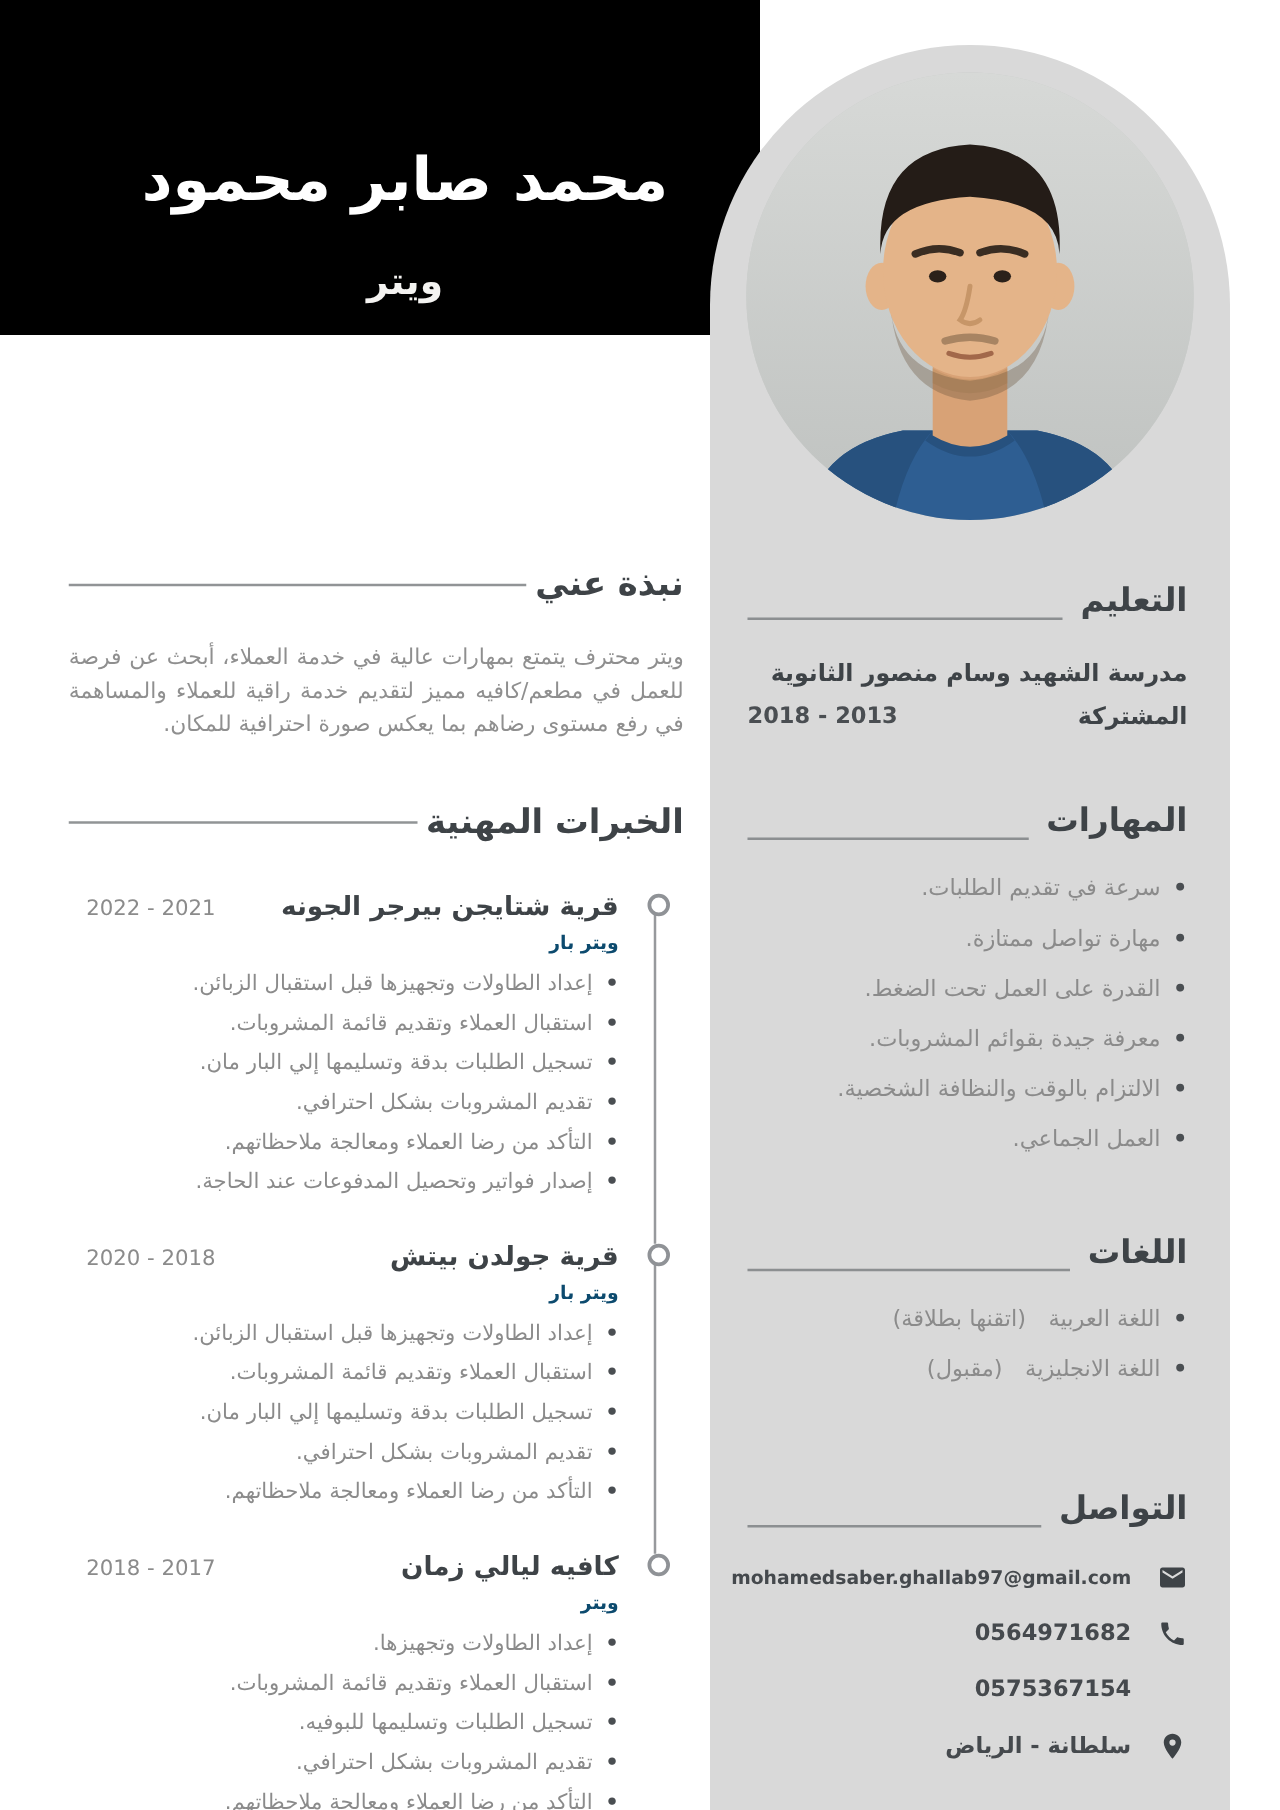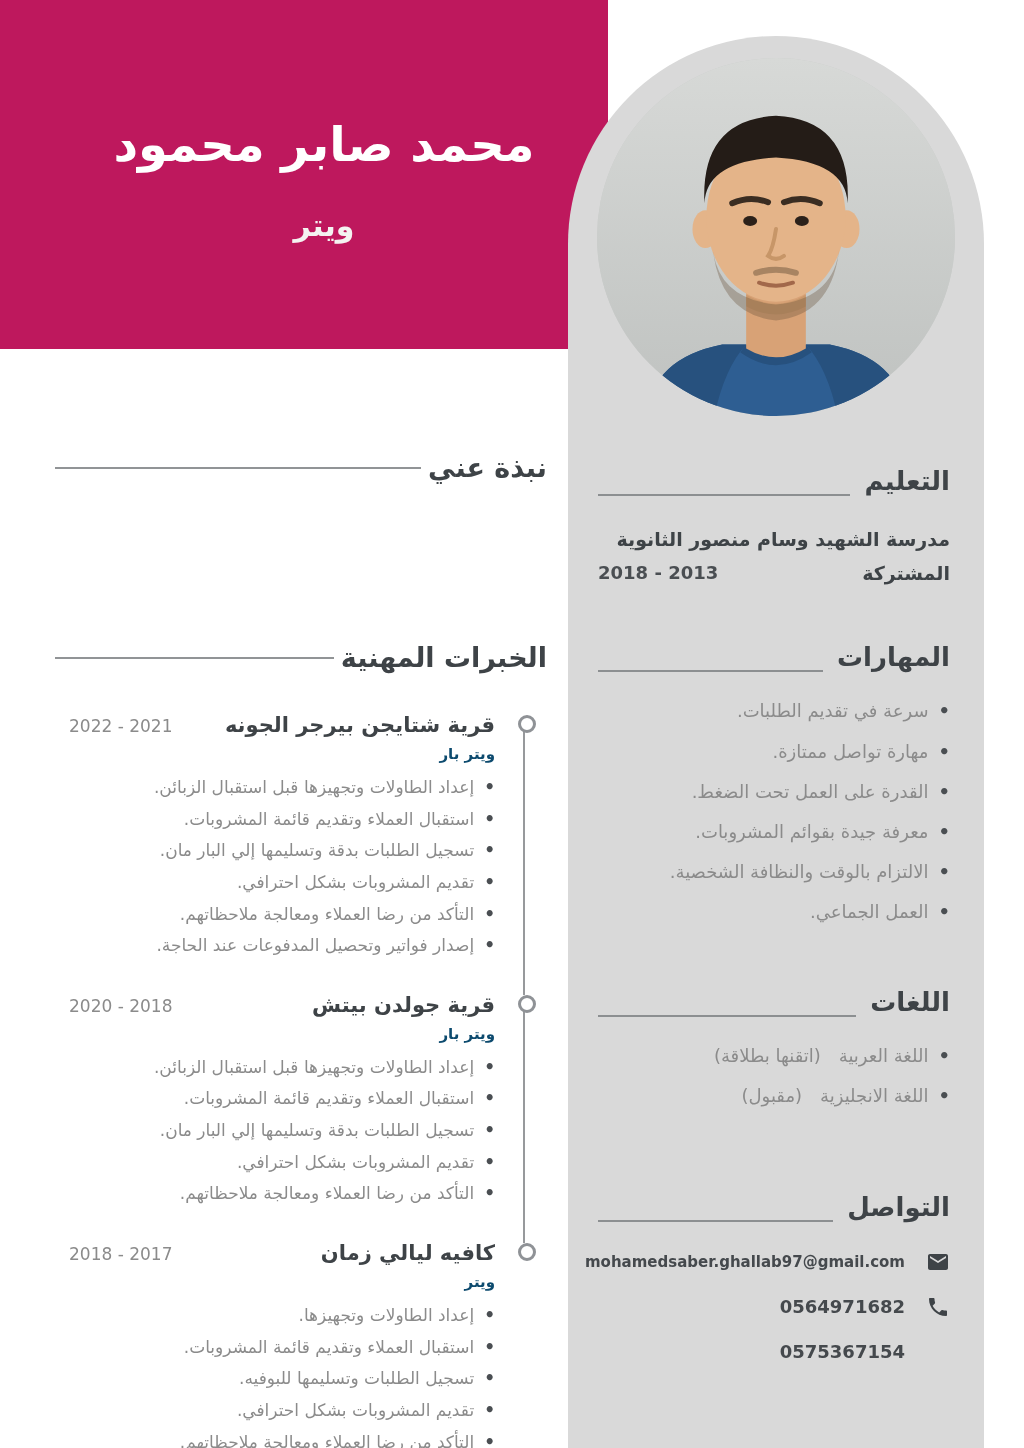--- a/index.html
+++ b/index.html
@@ -4,22 +4,22 @@
 <style>
   * { box-sizing: border-box; margin: 0; padding: 0; }
   body { background: #ffffff; font-family: "DejaVu Sans", sans-serif; }
   .page {
     position: relative; width: 1024px; height: 1448px;
     background: #ffffff; overflow: hidden; margin: 0 auto;
   }
 
   
   .header-block {
-    position: absolute; top: 0; left: 0; width: 608px; height: 349px;
-    background: #be185d; z-index: 1;
+    position: absolute; top: 0; left: 0; width: 608px; height: 268px;
+    background: #000000; z-index: 1;
   }
   .header-inner { width: 568px; padding-top: 116px; text-align: center; }
   .name { font-size: 48px; font-weight: 700; color: #ffffff; letter-spacing: 0.5px; }
   .job-title { margin-top: 36px; font-size: 30px; font-weight: 700; color: #f4f3f1; }
 
   
   .sidebar {
     position: absolute; top: 36px; left: 568px; width: 416px; height: 1412px;
     background: #d9d9d9; border-radius: 208px 208px 0 0; z-index: 2;
   }
@@ -231,30 +231,39 @@
               <svg viewBox="0 0 24 24">
                   <path d="M6.62 10.79c1.44 2.83 3.76 5.14 6.59 6.59l2.2-2.2c.27-.27.67-.36 1.02-.24 1.12.37 2.33.57 3.57.57.55 0 1 .45 1 1V20c0 .55-.45 1-1 1-9.39 0-17-7.61-17-17 0-.55.45-1 1-1h3.5c.55 0 1 .45 1 1 0 1.25.2 2.45.57 3.57.11.35.03.74-.25 1.02l-2.2 2.2z"></path>
                 </svg>
             </span>
             <span class="contact-text">0564971682</span>
           </div>
           <div class="contact-row">
             <span class="contact-icon empty"></span>
             <span class="contact-text">0575367154</span>
           </div>
+          <div class="contact-row">
+            <span class="contact-icon">
+              <svg viewBox="0 0 24 24">
+                  <path d="M12 2C8.13 2 5 5.13 5 9c0 5.25 7 13 7 13s7-7.75 7-13c0-3.87-3.13-7-7-7zm0 9.5A2.5 2.5 0 1 1 12 6.5a2.5 2.5 0 0 1 0 5z"></path>
+                </svg>
+            </span>
+            <span class="contact-text">سلطانة - الرياض</span>
+          </div>
         </div>
       </section>
     </div>
   </aside>
 
   <section class="about">
     <div class="main-heading">
       <span>نبذة عني</span>
       <span class="rule"></span>
     </div>
+    <p class="about-text">ويتر محترف يتمتع بمهارات عالية في خدمة العملاء، أبحث عن فرصة للعمل في مطعم/كافيه مميز لتقديم خدمة راقية للعملاء والمساهمة في رفع مستوى رضاهم بما يعكس صورة احترافية للمكان.</p>
   </section>
 
   <section class="experience">
     <div class="main-heading">
       <span>الخبرات المهنية</span>
       <span class="rule"></span>
     </div>
     <div class="exp-list">
 
         <div class="exp-entry">

